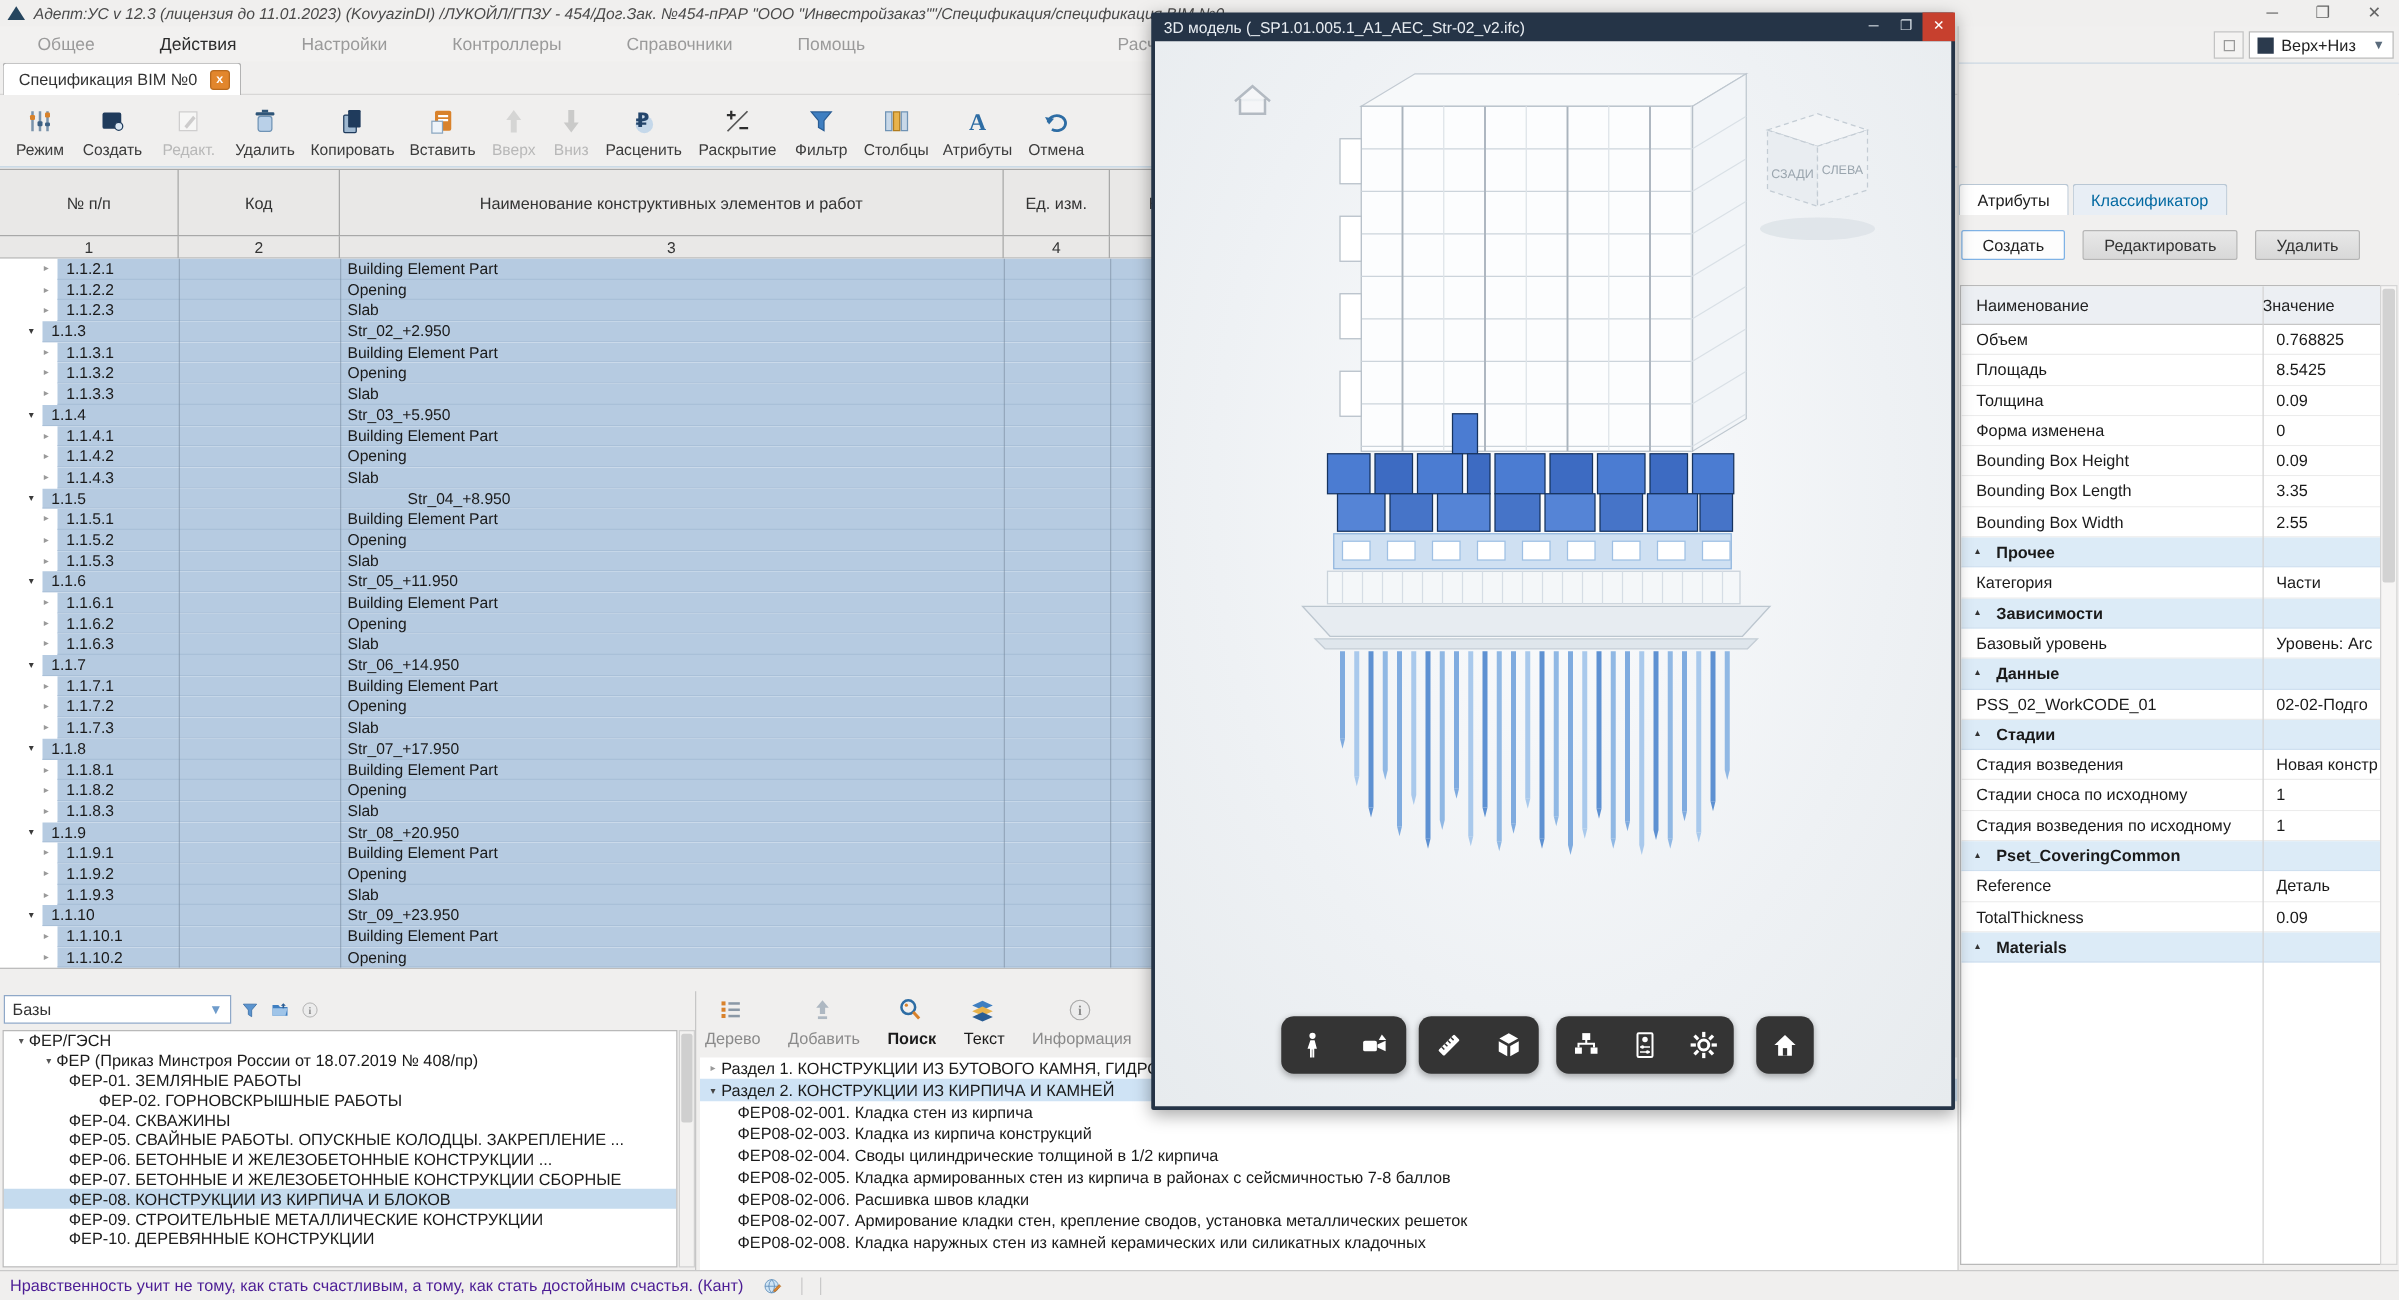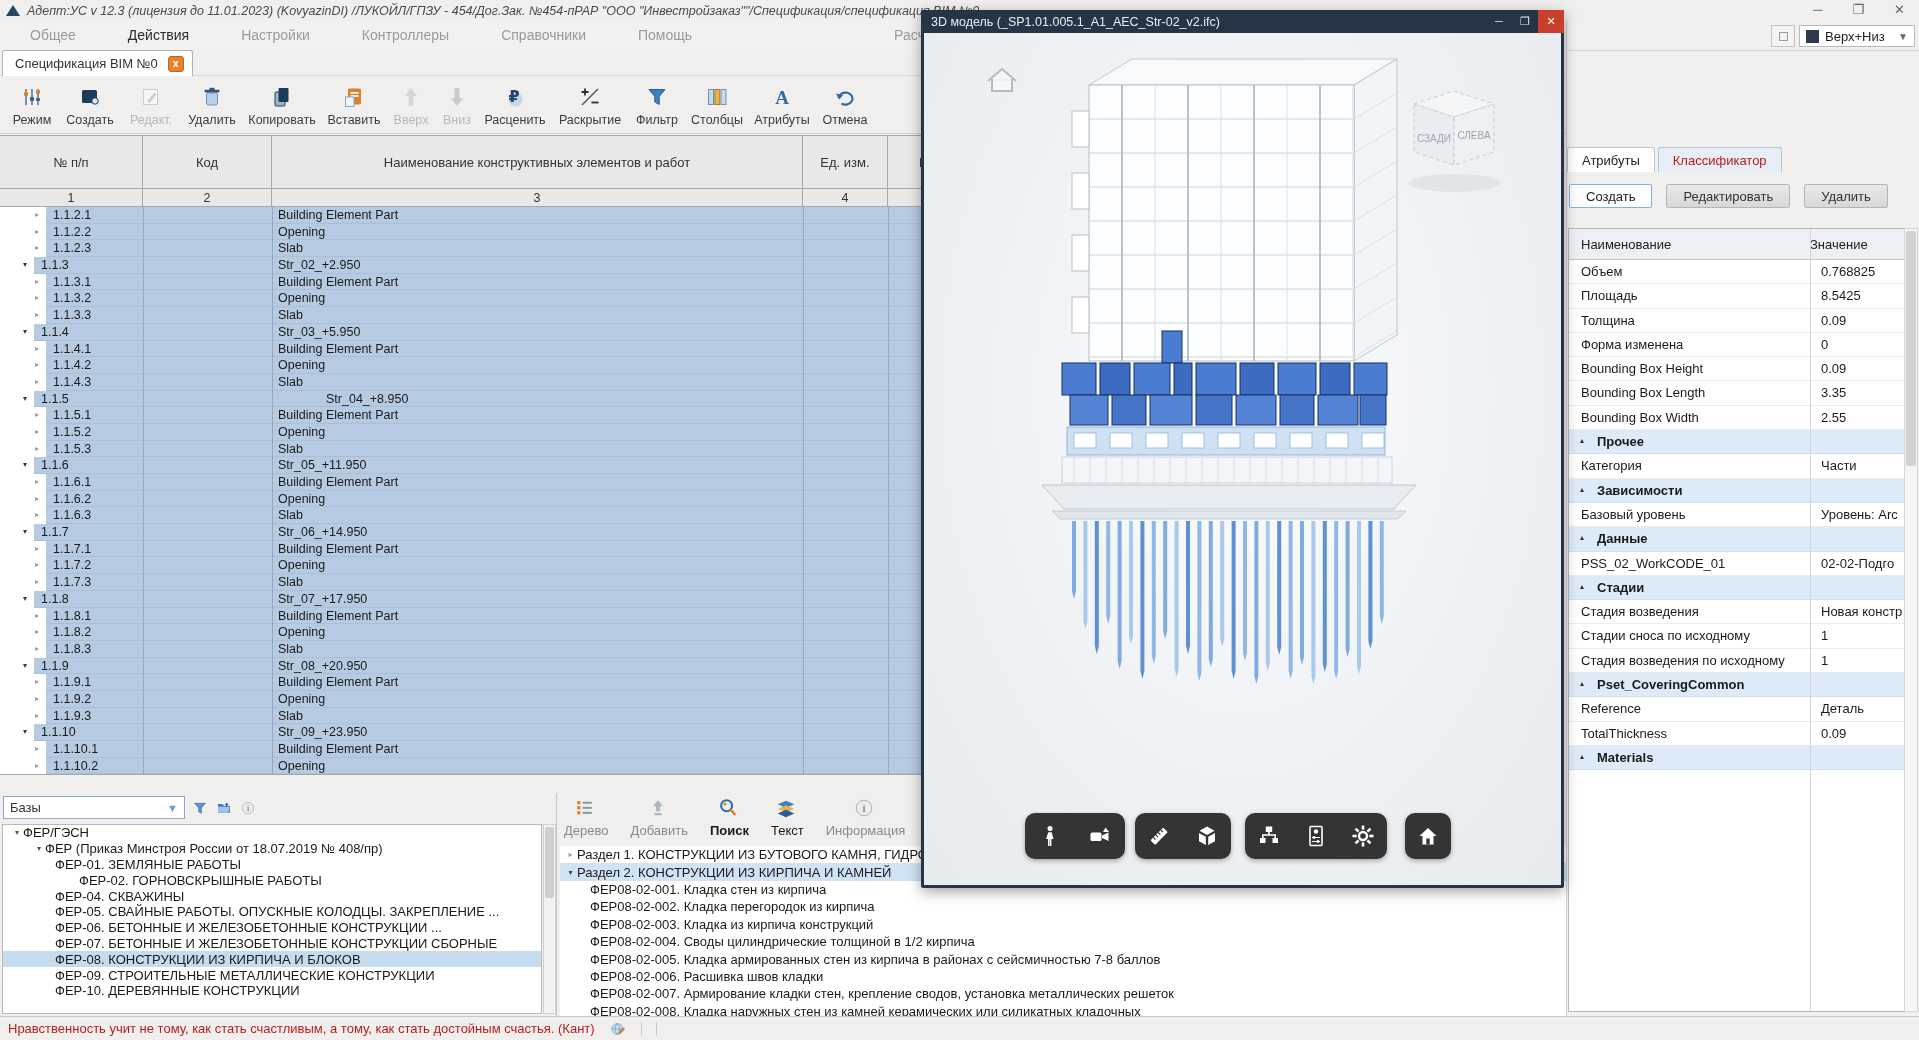--- a/index.html
+++ b/index.html
@@ -61,32 +61,32 @@
   .nbtn .ticon{width:24px;height:24px}
   .nbtn .ticon svg{width:22px;height:22px}
   .nbtn .nlabel{font-size:13px;color:#8a8a8a;margin-top:2px;white-space:nowrap}
   .nbtn.strong .nlabel{color:#1a1a1a;font-weight:bold}
   .nbtn.dark .nlabel{color:#1a1a1a}
   .nlist{position:absolute;left:0;top:53px;right:0;bottom:0;background:#fff;overflow:hidden}
   .nitem{height:17.4px;display:flex;align-items:center;font-size:13px;color:#1a1a1a;white-space:nowrap}
   .nitem .tarr{font-size:8px;color:#555;width:13px;text-align:center;flex:none}
   .nitem.selected{background:#cfe3f5}
   
-  .statusbar{left:0;top:1016px;width:1919px;height:24px;background:#f0efee;border-top:1px solid #c9c9c9;display:flex;align-items:center;padding-left:8px;color:#b91c1c;font-size:13px;gap:14px}
+  .statusbar{left:0;top:1016px;width:1919px;height:24px;background:#f0efee;border-top:1px solid #c9c9c9;display:flex;align-items:center;padding-left:8px;color:#4c1d95;font-size:13px;gap:14px}
   .st-sep{width:1px;height:14px;background:#c9c9c9}
   
   .rpanel{left:1566px;top:21px;width:353px;height:995px;background:#f1f0ef;border-left:1px solid #cfcfcf}
   .sq-btn{position:absolute;left:204px;top:4px;width:24px;height:22px;border:1px solid #c3c3c3;background:#f4f3f2;display:flex;align-items:center;justify-content:center}
   .sq-btn i{width:9px;height:9px;border:1px solid #9a9a9a;display:block}
   .view-combo{position:absolute;left:232px;top:4px;width:116px;height:22px;background:#fff;border:1px solid #b9b9b9;display:flex;align-items:center;gap:6px;padding:0 6px;font-size:13px;color:#222}
   .view-combo .blk{width:13px;height:13px;background:#2b3a4d;flex:none}
   .view-combo .chev{margin-left:auto;color:#5a6b7c;font-size:10px}
   .rp-line{position:absolute;left:0;top:29px;width:353px;height:1px;background:#ccd8e3}
   .rtabs{position:absolute;left:0;top:126px;height:25px;display:flex;gap:3px}
-  .rtab{height:25px;padding:0 14px;display:flex;align-items:center;font-size:13px;color:#b91c1c;background:#e8eef5;border:1px solid #b9c7d4;border-bottom:none;border-radius:3px 3px 0 0}
+  .rtab{height:25px;padding:0 14px;display:flex;align-items:center;font-size:13px;color:#0369a1;background:#e8eef5;border:1px solid #b9c7d4;border-bottom:none;border-radius:3px 3px 0 0}
   .rtab.active{background:#fff;color:#222}
   .rbtns{position:absolute;left:2px;top:163px;display:flex;gap:14px}
   .rbtn{height:24px;padding:0 16px;display:flex;align-items:center;justify-content:center;font-size:13px;border-radius:2px;border:1px solid #b5b5b5;background:linear-gradient(#e8e8e8,#d8d8d8);color:#333;white-space:nowrap}
   .rbtn.primary{background:#fdfdfd;border:1px solid #7fb2e5;color:#222}
   .attrbox{position:absolute;left:1px;top:207px;width:337px;bottom:4px;background:#fff;border:1px solid #b9b9b9;overflow:hidden}
   .attr-head{height:31px;background:#eceff3;border-bottom:1px solid #c6c6c6;position:relative;display:flex;align-items:center;font-size:13px;color:#222}
   .attr-head .h1{padding-left:12px}
   .attr-head .h2{position:absolute;left:241px}
   .attr-vline{position:absolute;top:0;bottom:0;left:241px;width:0;border-left:1px solid #d4d4d4;pointer-events:none}
   .attr-rows{position:relative}
@@ -626,23 +626,20 @@
       <div class="nitem" style="padding-left: 4px;">
         <span class="tarr" style="color: rgb(153, 153, 153);">▸</span>
         <span>Раздел 1. КОНСТРУКЦИИ ИЗ БУТОВОГО КАМНЯ, ГИДРО</span>
       </div>
       <div class="nitem selected" style="padding-left: 4px;">
         <span class="tarr" style="color: rgb(68, 68, 68);">▾</span>
         <span>Раздел 2. КОНСТРУКЦИИ ИЗ КИРПИЧА И КАМНЕЙ</span>
       </div>
       <div class="nitem" style="padding-left: 30px;">
         <span>ФЕР08-02-001. Кладка стен из кирпича</span>
-      </div>
-      <div class="nitem" style="padding-left: 30px;">
-        <span>ФЕР08-02-002. Кладка перегородок из кирпича</span>
       </div>
       <div class="nitem" style="padding-left: 30px;">
         <span>ФЕР08-02-003. Кладка из кирпича конструкций</span>
       </div>
       <div class="nitem" style="padding-left: 30px;">
         <span>ФЕР08-02-004. Своды цилиндрические толщиной в 1/2 кирпича</span>
       </div>
       <div class="nitem" style="padding-left: 30px;">
         <span>ФЕР08-02-005. Кладка армированных стен из кирпича в районах с сейсмичностью 7-8 баллов</span>
       </div>

